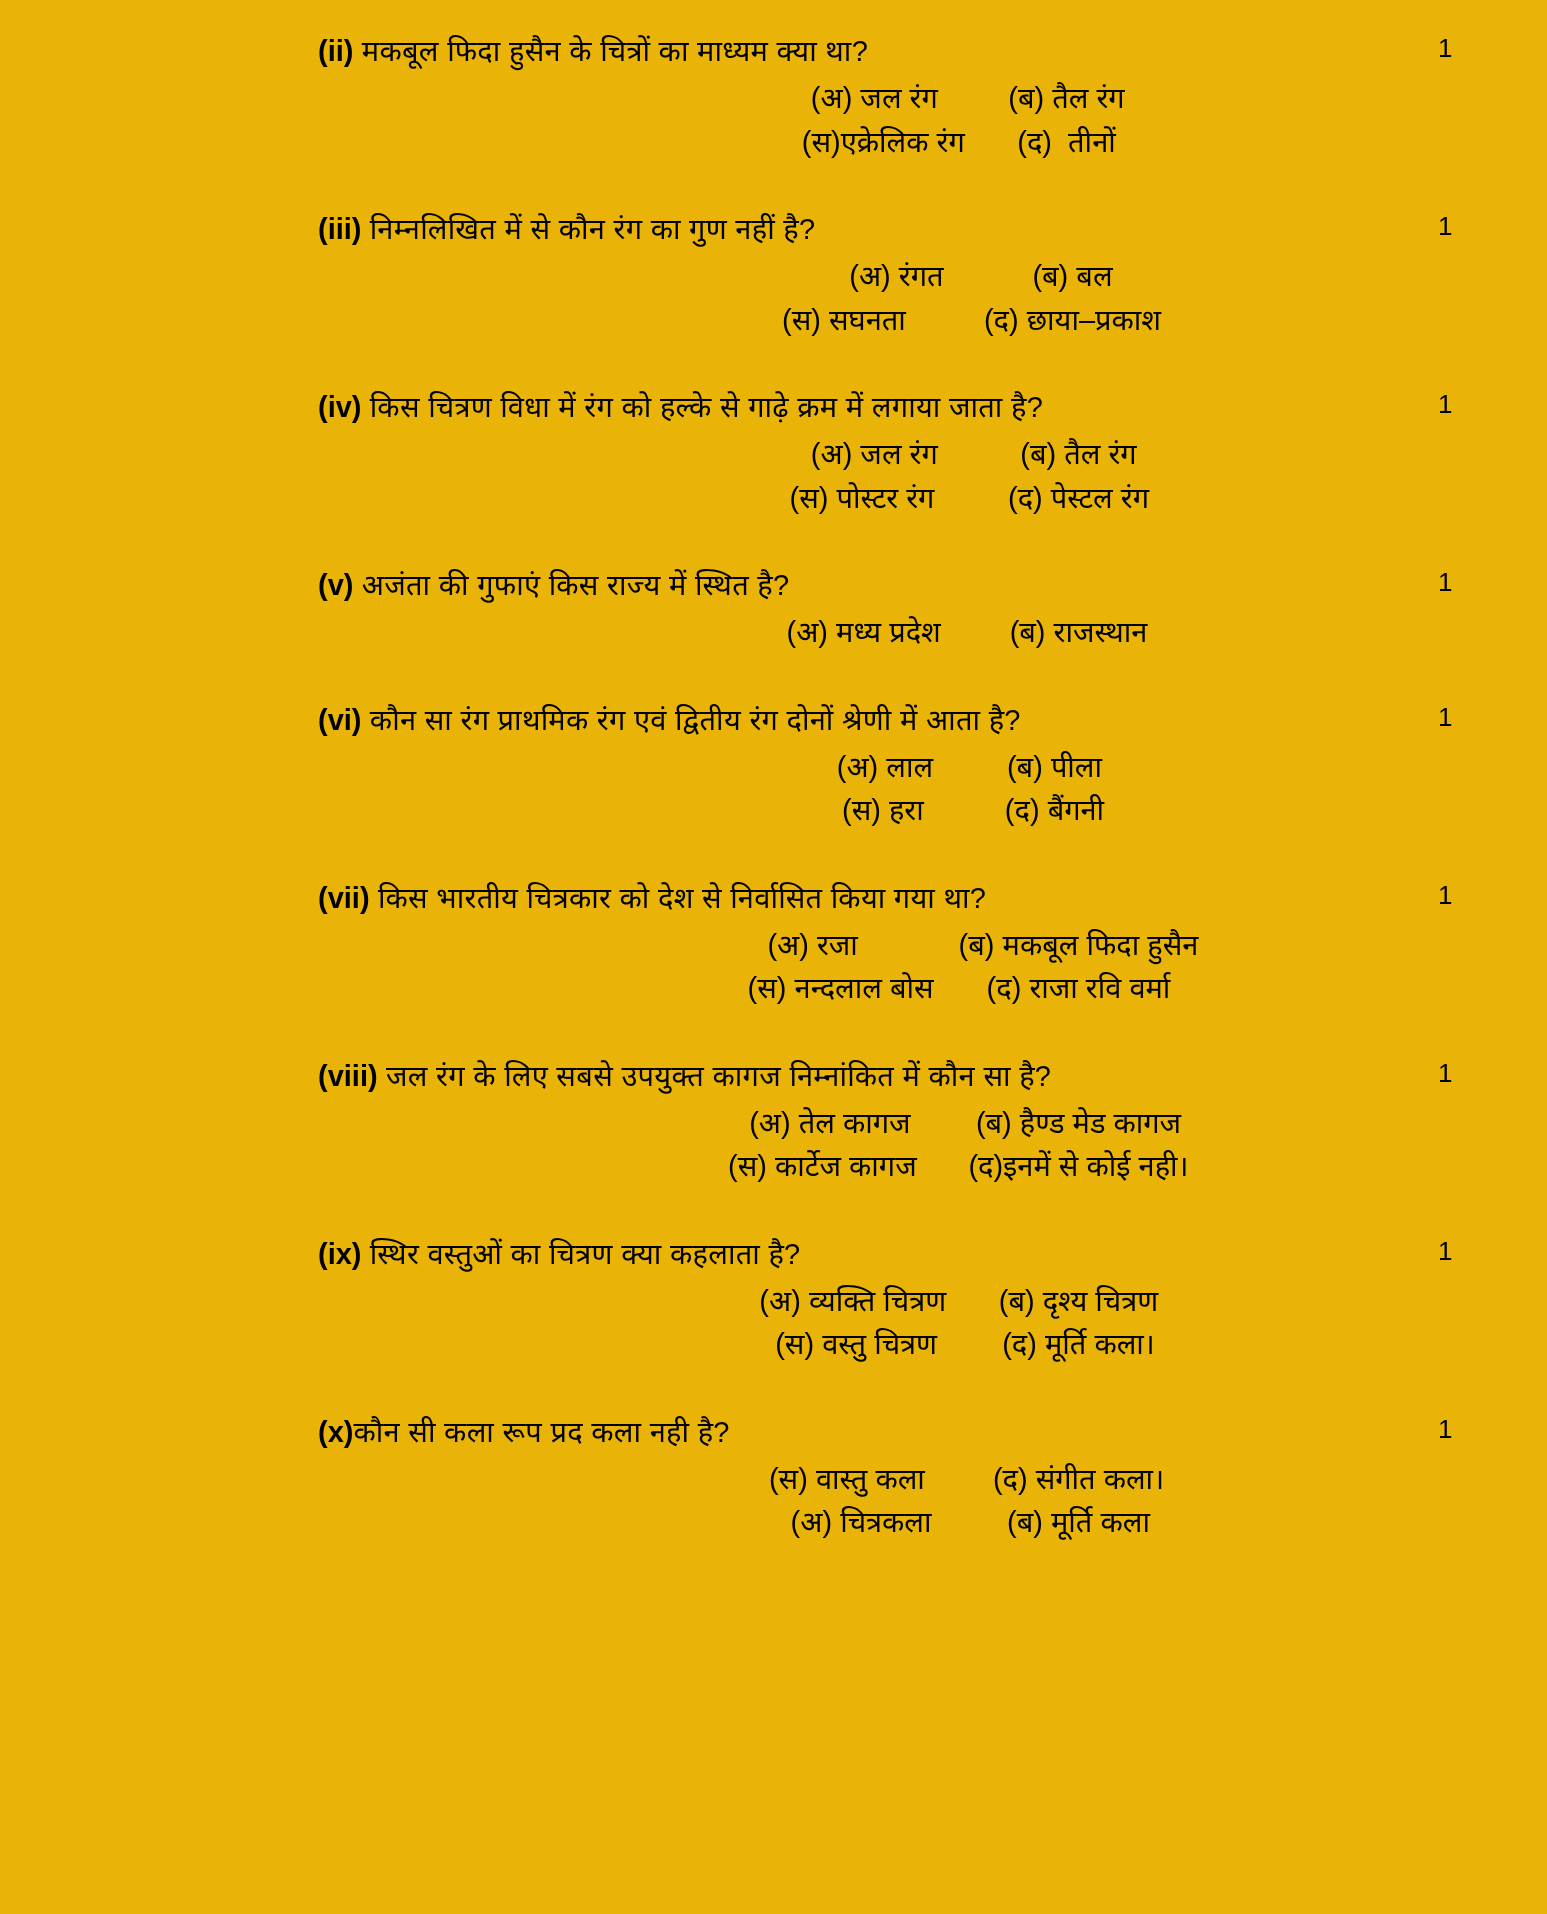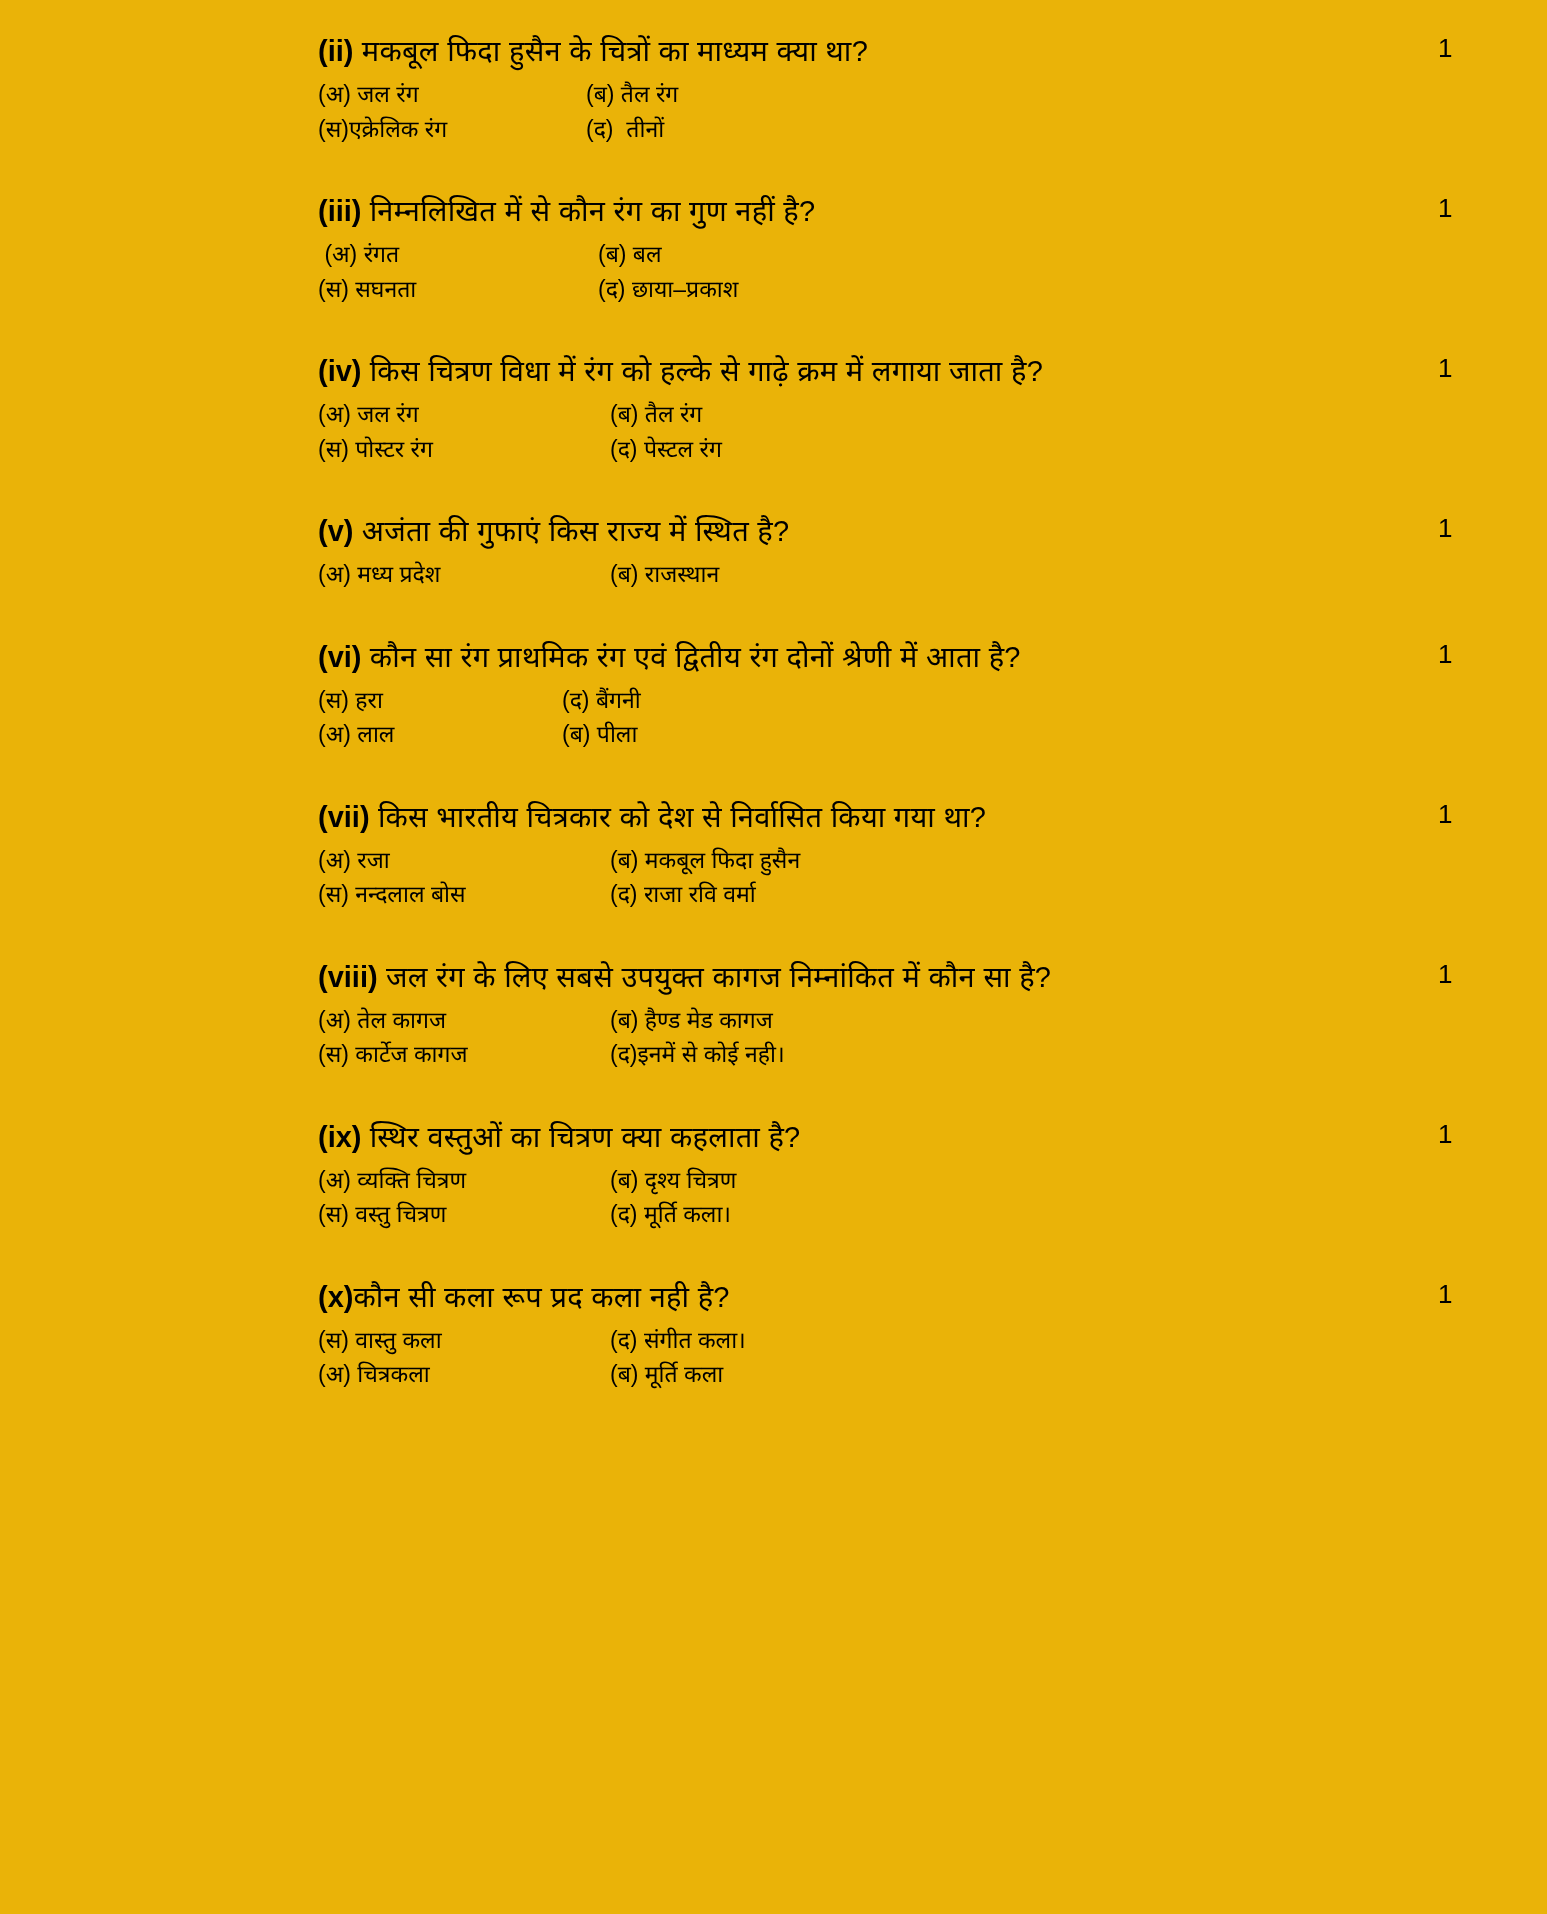--- a/index.html
+++ b/index.html
@@ -50,23 +50,24 @@
     top: 0;
     font-size: 26px;
     font-weight: 400;
     line-height: 1.45;
   }
   .opts {
     margin-top: 5px;
   }
   .optrow {
     display: block;
-    font-size: 23px;
+    font-size: 29px;
     line-height: 1.5;
     white-space: nowrap;
+    text-align: center;
   }
   .opt {
     display: inline-block;
     vertical-align: top;
   }
   .opt-a { width: 268px; }
   .opt-b { width: auto; }
   
   .indent-1 .optrow { padding-left: 0px; }
   .shift-a-2 .opt-a { width: 280px; }
@@ -140,24 +141,24 @@
   </div>
 
   <div class="qblock tight">
     <div class="qline">
       <span class="qnum">(vi)</span>
       <span class="qtext">कौन सा रंग प्राथमिक रंग एवं द्वितीय रंग दोनों श्रेणी में आता है?</span>
       <span class="marks">1</span>
     </div>
     <div class="opts">
       <div class="optrow">
+        <span class="opt opt-a"><span>(अ)</span> <span>लाल</span></span><span class="opt opt-b"><span>(ब)</span> <span>पीला</span></span>
+      </div>
+      <div class="optrow">
         <span class="opt opt-a"><span>(स)</span> <span>हरा</span></span><span class="opt opt-b"><span>(द)</span> <span>बैंगनी</span></span>
-      </div>
-      <div class="optrow">
-        <span class="opt opt-a"><span>(अ)</span> <span>लाल</span></span><span class="opt opt-b"><span>(ब)</span> <span>पीला</span></span>
       </div>
     </div>
   </div>
 
   <div class="qblock wide">
     <div class="qline">
       <span class="qnum">(vii)</span>
       <span class="qtext">किस भारतीय चित्रकार को देश से निर्वासित किया गया था?</span>
       <span class="marks">1</span>
     </div>

